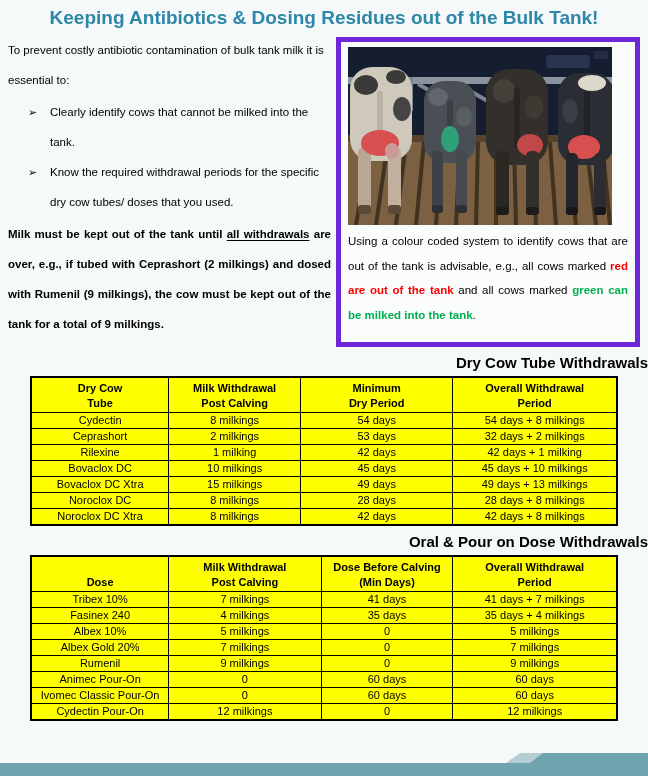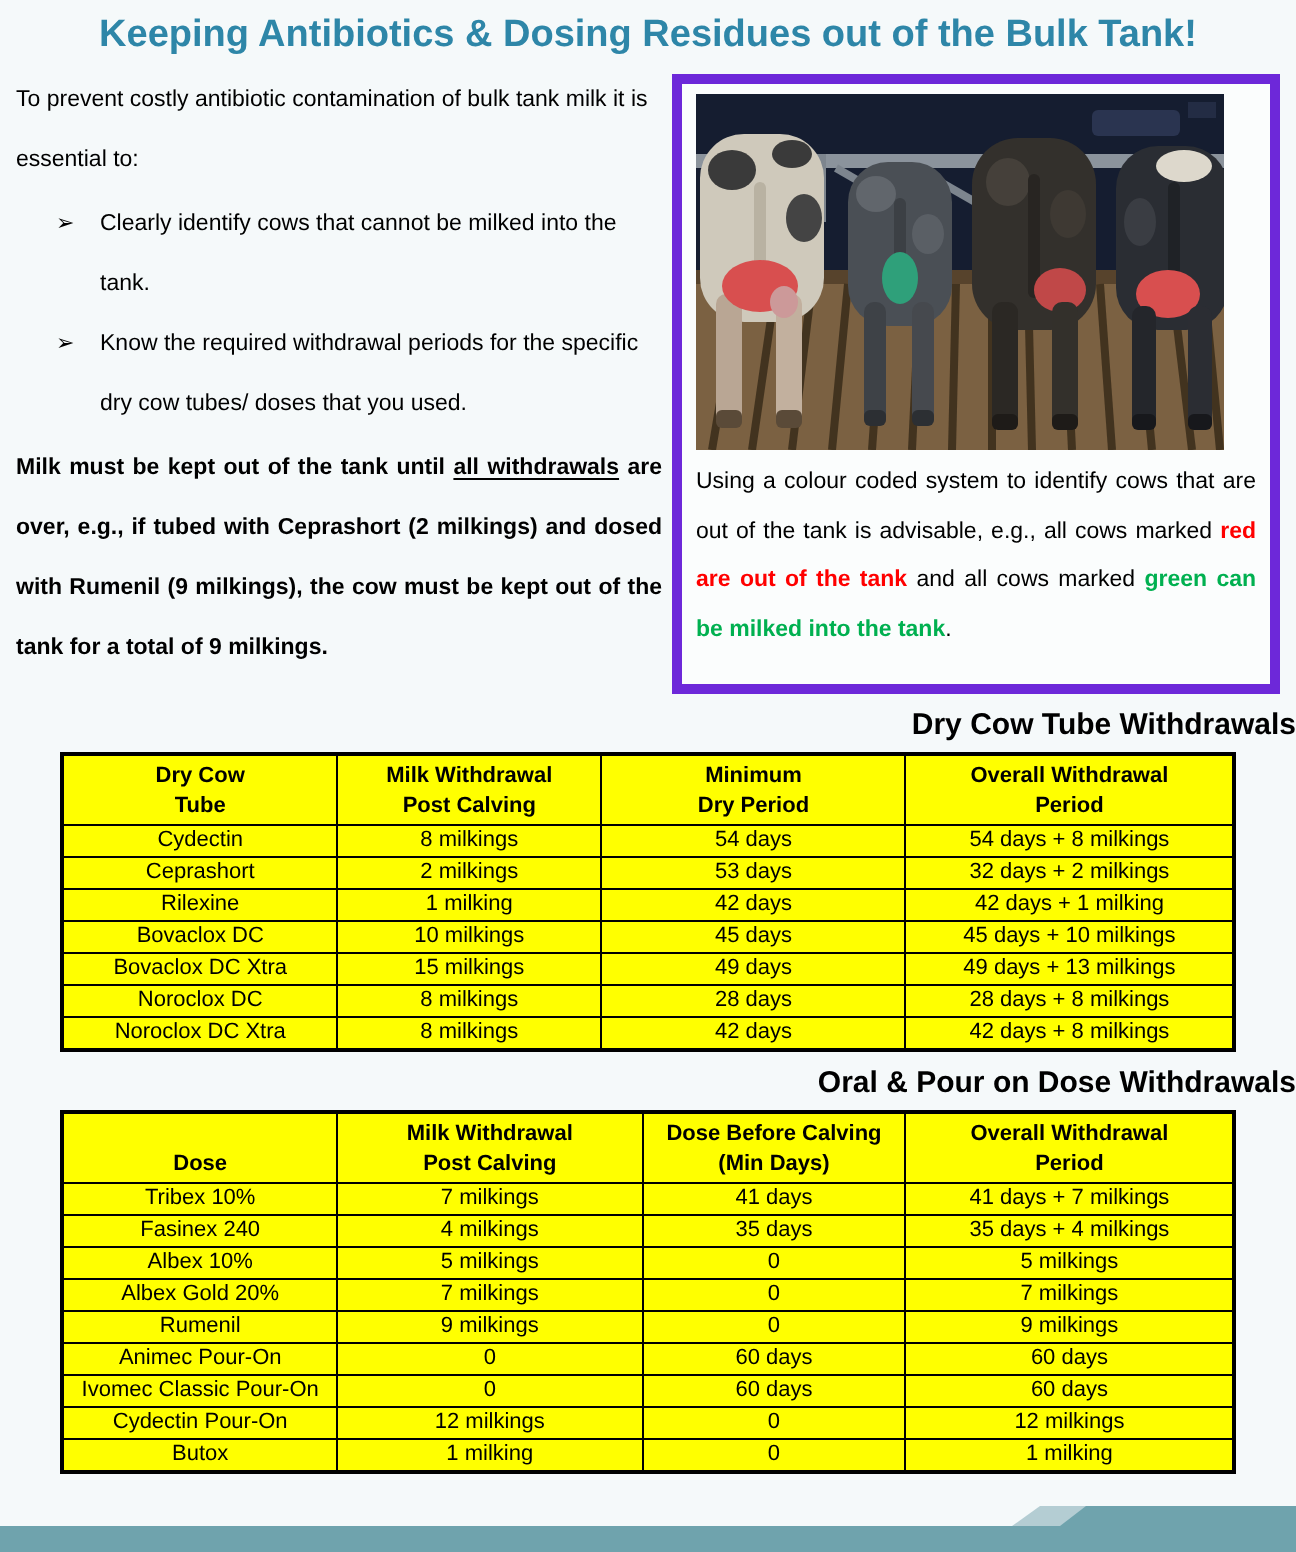--- a/index.html
+++ b/index.html
@@ -299,26 +299,20 @@
         <td>0</td>
         <td>60 days</td>
         <td>60 days</td>
       </tr>
         <tr style="">
         <td>Cydectin Pour-On</td>
         <td>12 milkings</td>
         <td>0</td>
         <td>12 milkings</td>
       </tr>
-        <tr style="">
-        <td>Butox</td>
-        <td>1 milking</td>
-        <td>0</td>
-        <td>1 milking</td>
-      </tr>
       </tbody>
   </table>
 
   <div class="footer-angle-light"></div>
   <div class="footer-angle"></div>
   <div class="footer-bar"></div>
 
 </div>
 
 </body></html>

